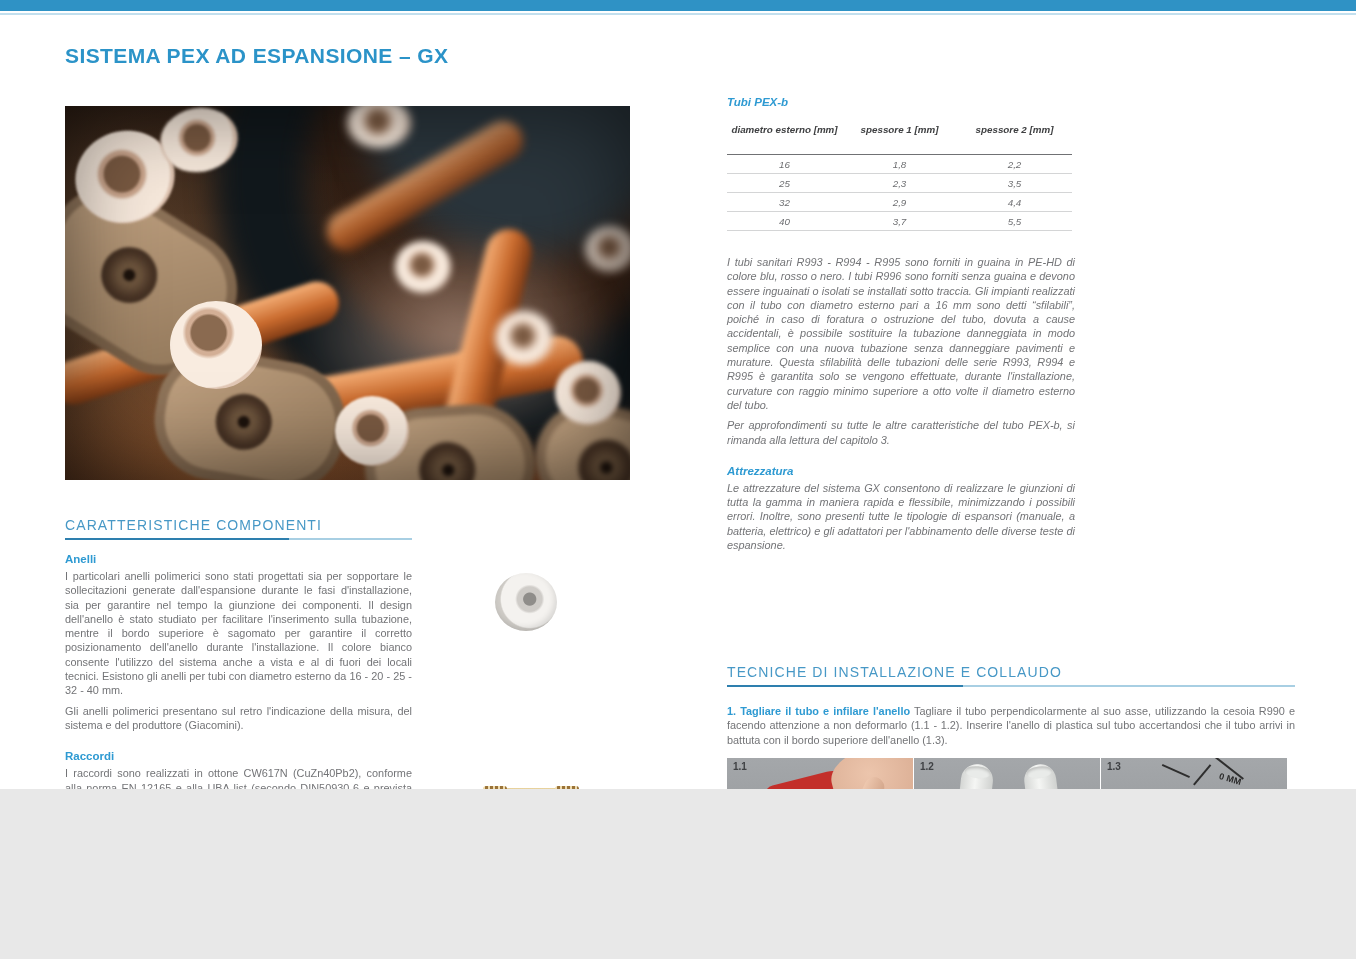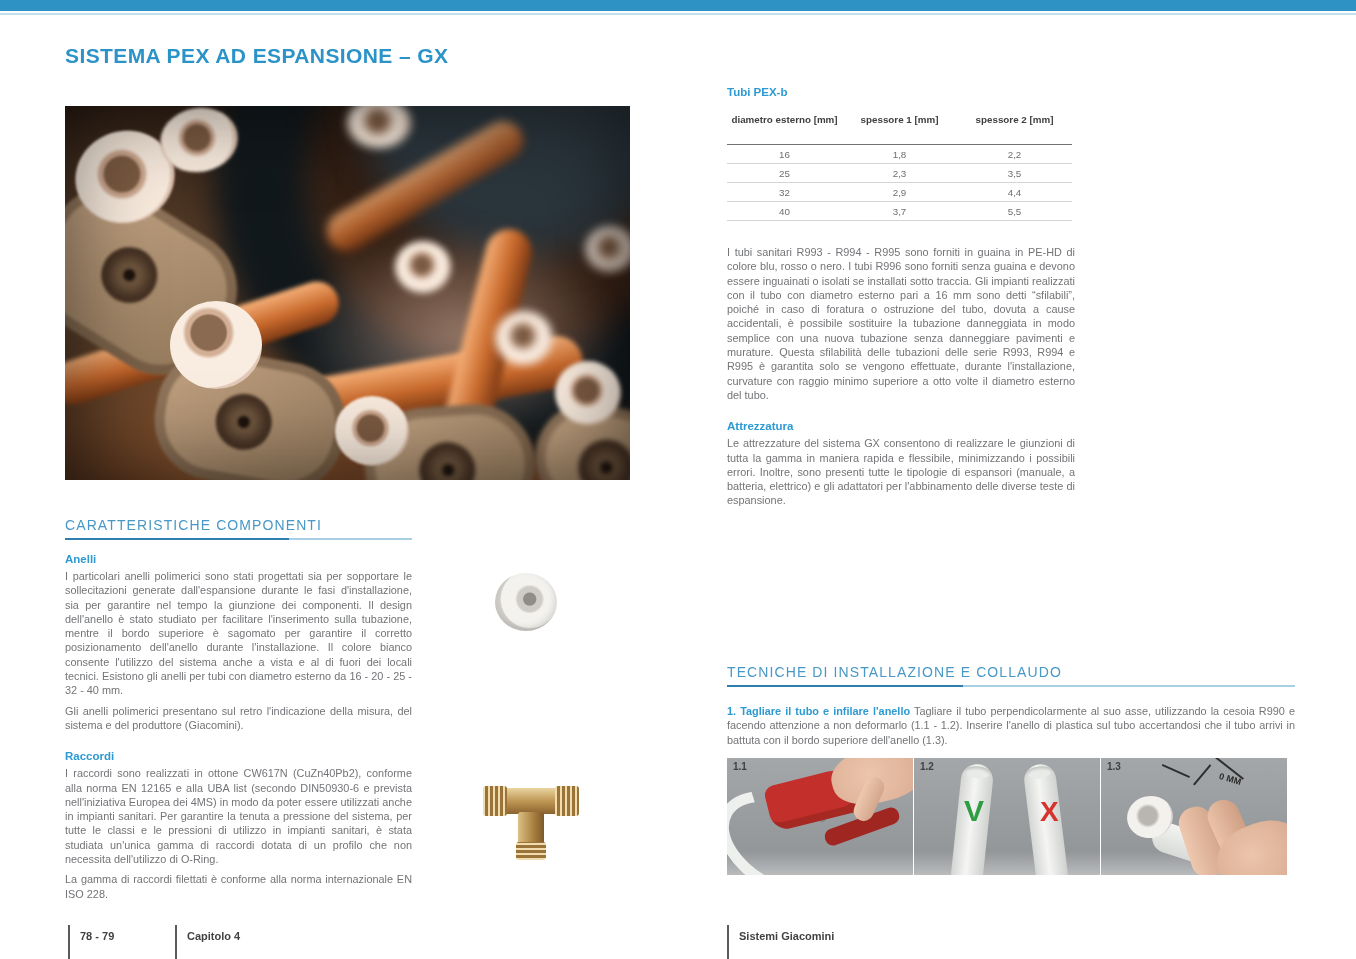--- a/index.html
+++ b/index.html
@@ -1,18 +1,18 @@
 <!DOCTYPE html>
 <html><head>
 <meta charset="utf-8">
 <style>
   html,body { margin:0; padding:0; background:#e8e8e8; }
   * { box-sizing:border-box; }
   .page {
-    position:relative; width:1356px; height:959px; background:#ffffff;
+    position:relative; width:1356px; height:789px; background:#ffffff;
     overflow:hidden; font-family:"Liberation Sans", sans-serif;
   }
 
   
   .topbar { position:absolute; left:0; top:0; width:100%; height:11px; background:#2f92c5; }
   .topbar-line { position:absolute; left:0; top:13px; width:100%; height:2px; background:#c2dfee; }
 
   .title {
     position:absolute; left:65px; top:44px; margin:0;
     font-size:21px; font-weight:bold; letter-spacing:0.4px; color:#2b93c8;
@@ -65,21 +65,21 @@
   .h-vig { inset:0; box-shadow:inset 0 0 90px rgba(0,0,0,.55); }
 
   
   .sec-h { font-size:14px; letter-spacing:1.1px; color:#4798c6; padding-bottom:5px; }
   .rule { position:relative; height:2px; background:#a8cfe3; }
   .rule i { position:absolute; left:0; top:0; height:2px; background:#2e7fae; }
   .sub { font-weight:bold; font-size:11.5px; color:#2e9ad2; margin:13px 0 4px; }
   .col p { margin:0 0 6px; font-size:10.9px; line-height:14.3px; color:#737477; text-align:justify; }
 
   .leftcol  { position:absolute; left:65px;  top:517px; width:347px; }
-  .rightcol { position:absolute; left:727px; top:86px;  width:348px; }
+  .rightcol { position:absolute; left:727px; top:96px;  width:348px;font-style:italic; }
   .rightcol .sub:first-child { margin-top:0; }
   .mt18 { margin-top:18px !important; }
 
   table.dims { width:345px; border-collapse:collapse; margin:13px 0 24px; }
   table.dims th { font-size:9.8px; font-weight:bold; color:#3f4042; text-align:center;
     padding:3px 0 19px; border-bottom:1.5px solid #707174; width:33.33%; }
   table.dims td { font-size:9.8px; color:#6d6e71; text-align:center; padding:3.5px 0;
     border-bottom:1px solid #d4d5d6; }
 
   
@@ -241,20 +241,21 @@
           <td>4,4</td>
         </tr>
         <tr>
           <td>40</td>
           <td>3,7</td>
           <td>5,5</td>
         </tr>
       </tbody>
     </table>
     <p>I tubi sanitari R993 - R994 - R995 sono forniti in guaina in PE-HD di colore blu, rosso o nero. I tubi R996 sono forniti senza guaina e devono essere inguainati o isolati se installati sotto traccia. Gli impianti realizzati con il tubo con diametro esterno pari a 16 mm sono detti “sfilabili”, poiché in caso di foratura o ostruzione del tubo, dovuta a cause accidentali, è possibile sostituire la tubazione danneggiata in modo semplice con una nuova tubazione senza danneggiare pavimenti e murature. Questa sfilabilità delle tubazioni delle serie R993, R994 e R995 è garantita solo se vengono effettuate, durante l'installazione, curvature con raggio minimo superiore a otto volte il diametro esterno del tubo.</p>
+    <p>Per approfondimenti su tutte le altre caratteristiche del tubo PEX-b, si rimanda alla lettura del capitolo 3.</p>
     <div class="sub mt18">Attrezzatura</div>
     <p>Le attrezzature del sistema GX consentono di realizzare le giunzioni di tutta la gamma in maniera rapida e flessibile, minimizzando i possibili errori. Inoltre, sono presenti tutte le tipologie di espansori (manuale, a batteria, elettrico) e gli adattatori per l'abbinamento delle diverse teste di espansione.</p>
   </div>
 
   <div class="install">
     <div class="sec-h">TECNICHE DI INSTALLAZIONE E COLLAUDO</div>
     <div class="rule">
         <i style="width:236px"></i>
       </div>
     <p class="step"><span class="step-lead">1. Tagliare il tubo e infilare l'anello</span> <span>Tagliare il tubo perpendicolarmente al suo asse, utilizzando la cesoia R990 e facendo attenzione a non deformarlo (1.1 - 1.2). Inserire l'anello di plastica sul tubo accertandosi che il tubo arrivi in battuta con il bordo superiore dell'anello (1.3).</span></p>

